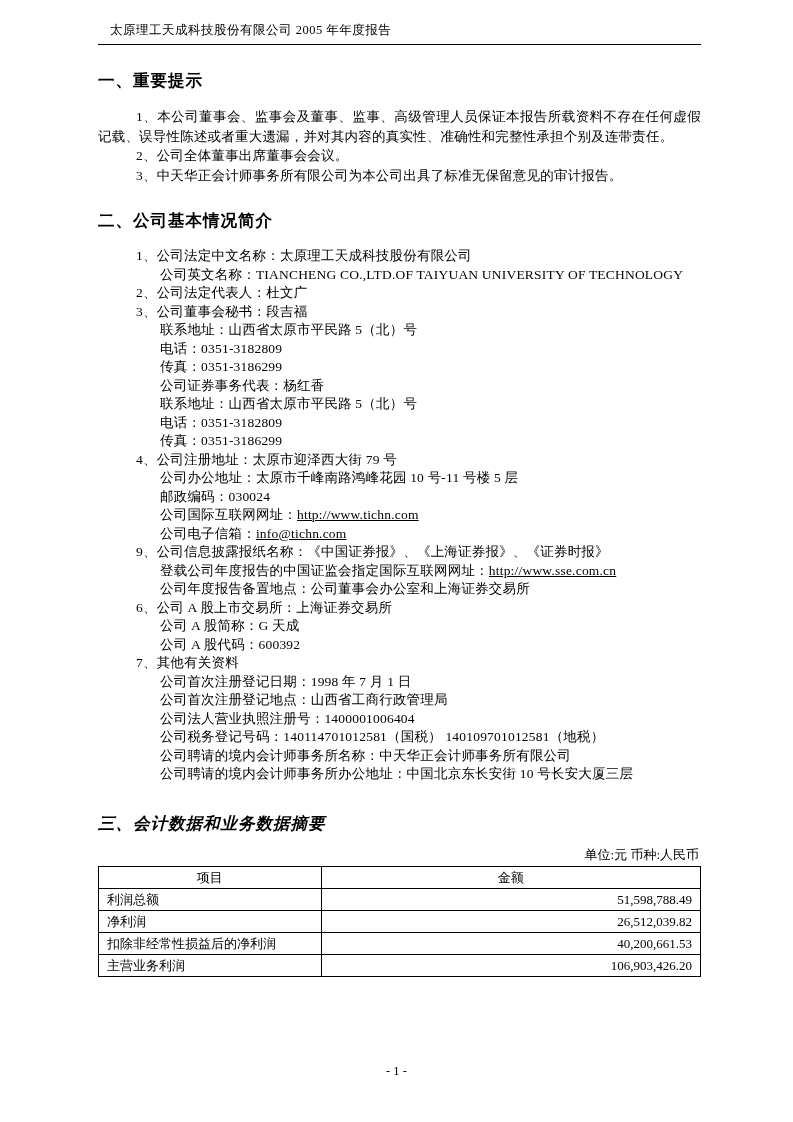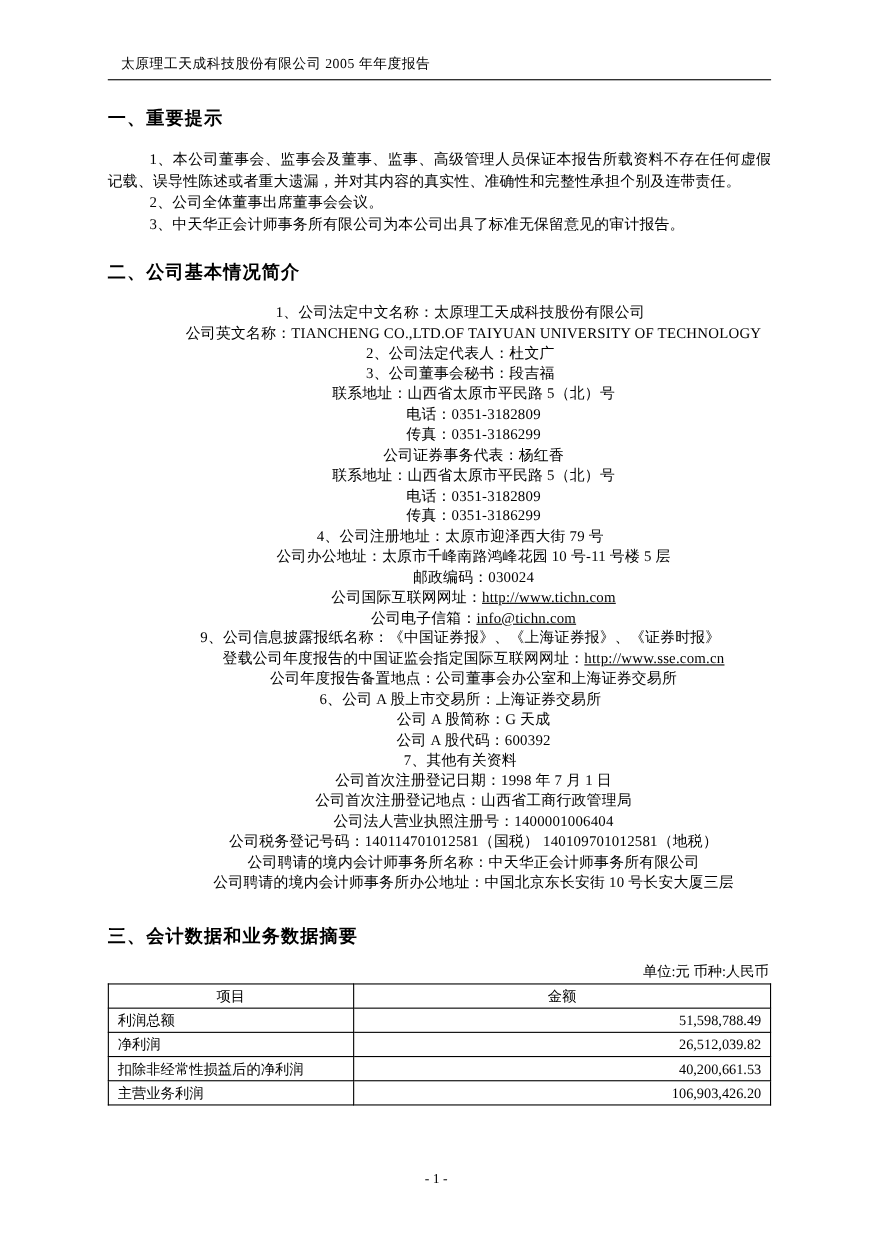--- a/index.html
+++ b/index.html
@@ -2,36 +2,36 @@
 <html><head>
 <meta charset="utf-8">
 <style>
   html, body { margin: 0; padding: 0; }
   body {
     width: 793px; height: 1122px;
     background: #ffffff; color: #000000;
     font-family: "Liberation Serif", "DejaVu Serif", serif;
     position: relative; overflow: hidden;
   }
-  .page { position: absolute; top: 0; left: 0; right: 0; bottom: 0; padding: 50px 92px 0 98px; }
+  .page { position: absolute; top: 0; left: 0; right: 0; bottom: 0; padding: 22px 92px 0 98px; }
   .doc-header {
     font-size: 12.5px; line-height: 17px; letter-spacing: 0.5px;
     padding: 0 0 5px 12px; border-bottom: 1px solid #000;
   }
   .sec-title {
     font-family: "Liberation Sans", "DejaVu Sans", sans-serif;
     font-size: 16.5px; font-weight: 700; line-height: 22px;
     letter-spacing: 1px; margin: 24px 0 16px 0;
   }
-  .sec-title.s3 { margin-top: 28px; margin-bottom: 12px; }
+  .sec-title.s3 { margin-top: 28px; margin-bottom: 12px; font-style: italic; }
   .para {
     font-size: 13.5px; line-height: 19.5px; margin: 0;
     text-indent: 38px; text-align: justify; letter-spacing: 0.2px;
   }
-  .line { font-size: 13.5px; line-height: 18.5px; margin: 0; letter-spacing: 0.2px; text-align: center; }
+  .line { font-size: 13.5px; line-height: 18.5px; margin: 0; letter-spacing: 0.2px; }
   .lv1 { padding-left: 38px; }
   .lv2 { padding-left: 62px; }
   .link { color: #000; text-decoration: underline; cursor: pointer; }
   .subheading { font-size: 13.5px; line-height: 19px; padding-left: 38px; margin: 6px 0 10px 0; }
   .unit-note { font-size: 13px; line-height: 18px; text-align: right; margin: 0 2px 2px 0; }
   .fin-table { width: 100%; border-collapse: collapse; border: 1.5px solid #000; }
   .fin-table th, .fin-table td {
     border: 1px solid #000; font-size: 13px; line-height: 15px;
     height: 19px; padding: 1px 8px;
   }

